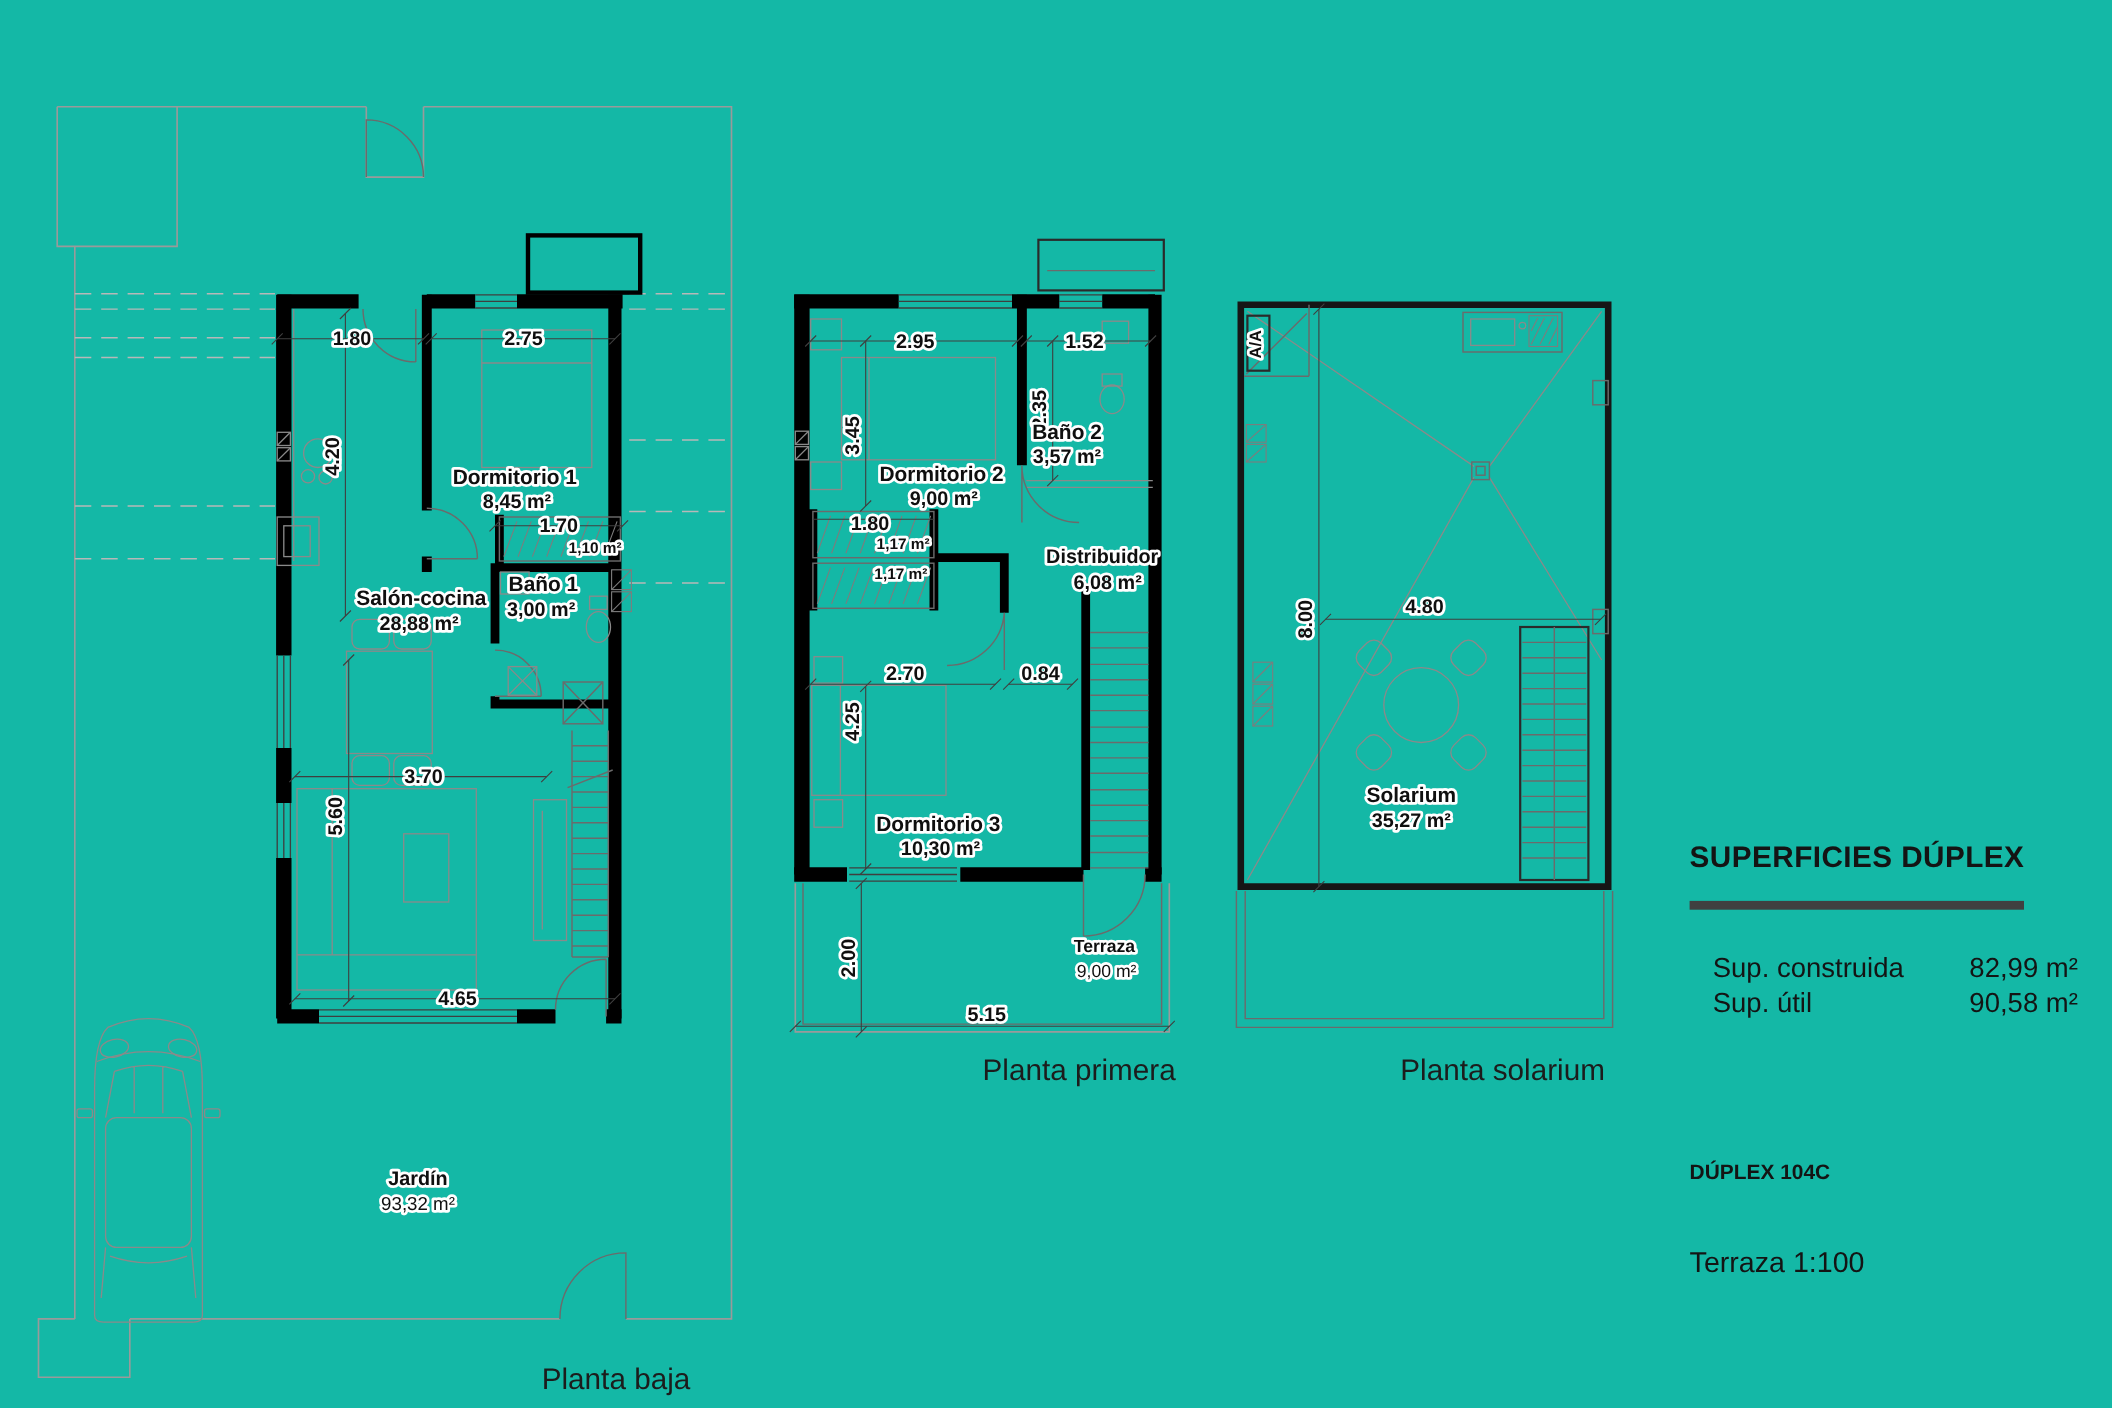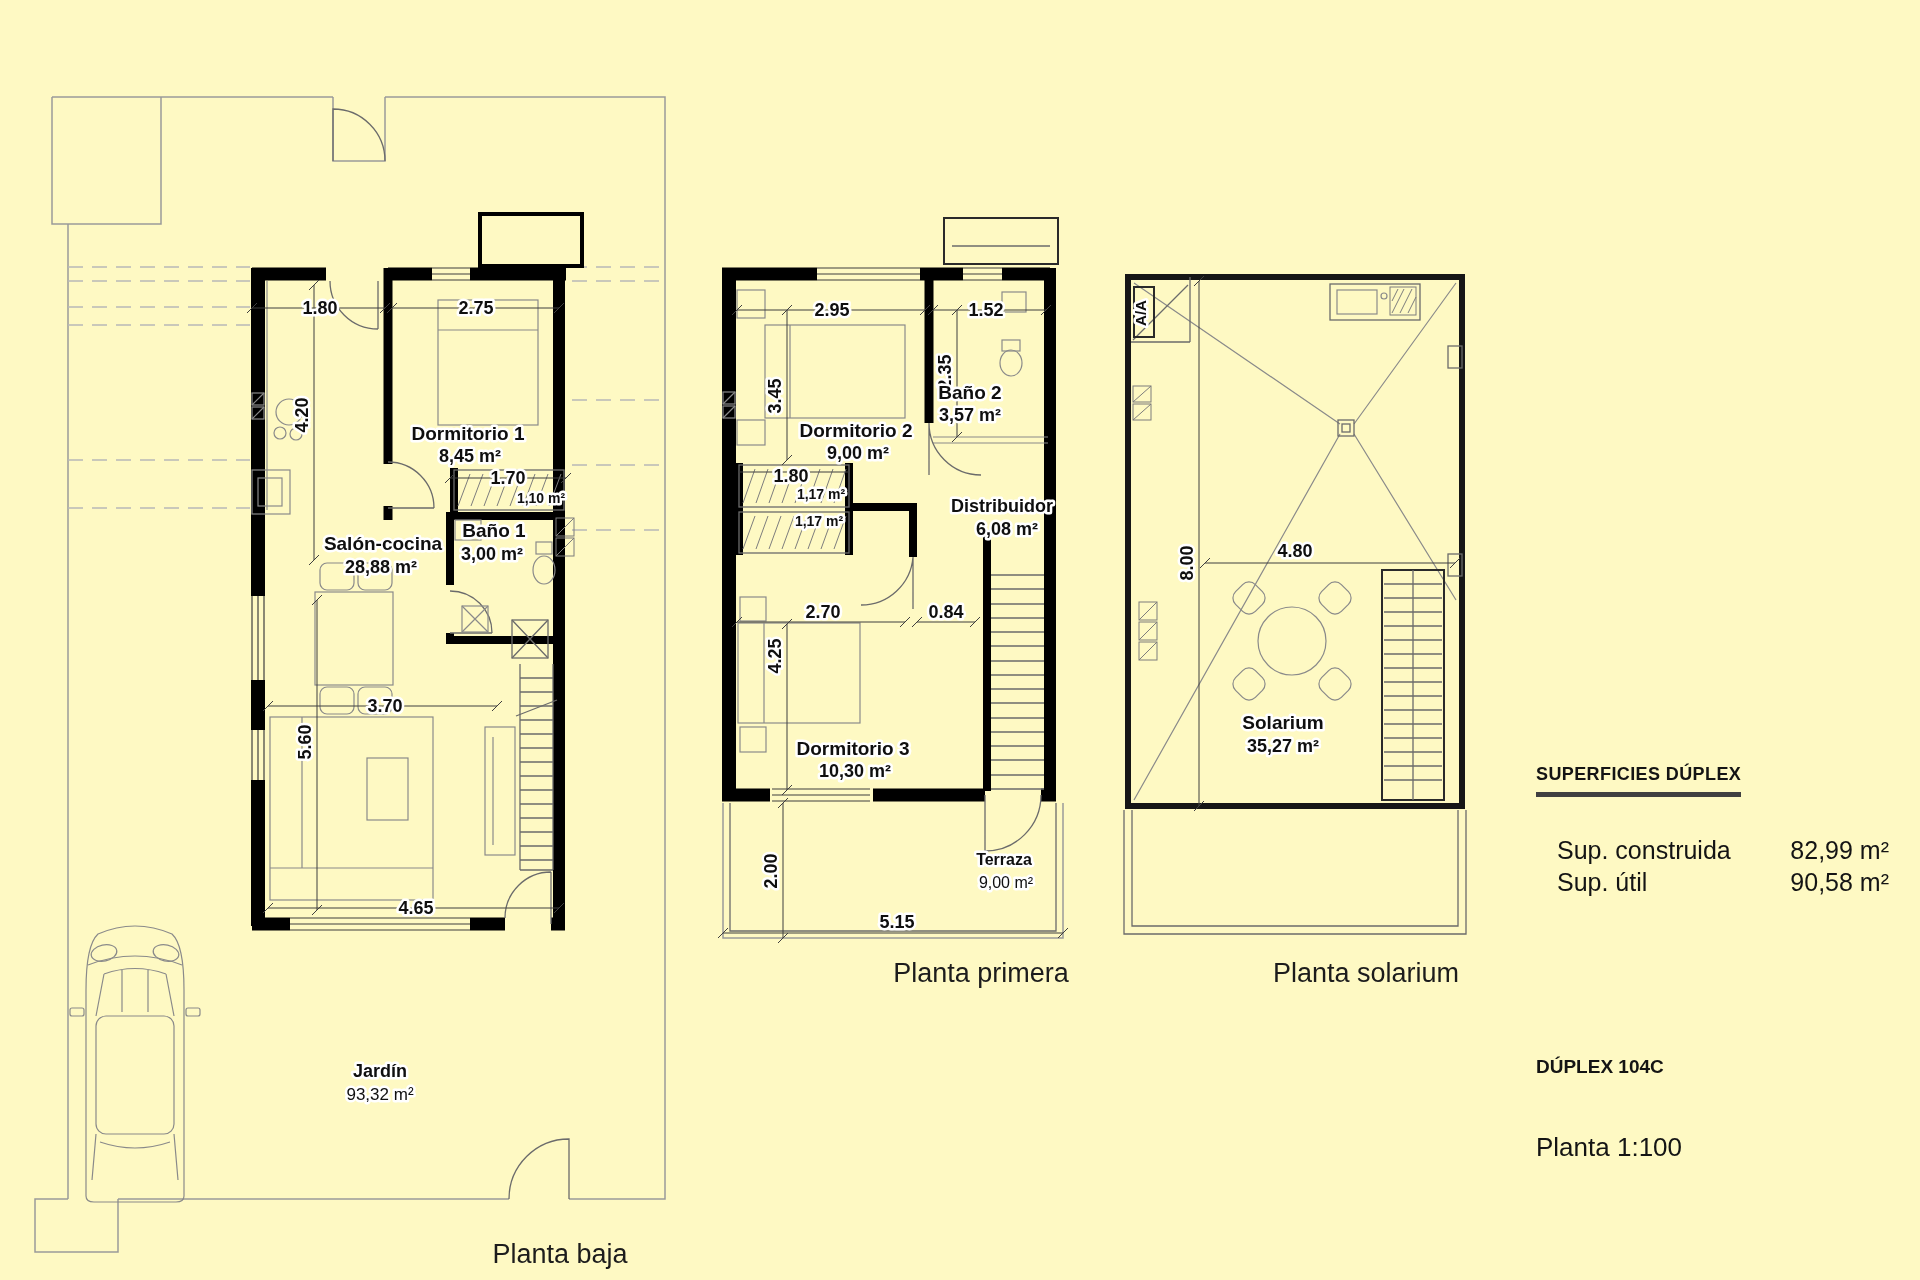--- a/index.html
+++ b/index.html
@@ -1,16 +1,16 @@
 <!DOCTYPE html>
 <html><head>
 <meta charset="utf-8">
 <style>
   html,body{margin:0;padding:0;background:#fff;}
-  .canvas{position:relative;width:1920px;height:1280px;background:#fef9c3;overflow:hidden;
+  .canvas{position:relative;width:1920px;height:1280px;background:#14b8a6;overflow:hidden;
           font-family:"Liberation Sans",sans-serif;}
   svg{position:absolute;left:0;top:0;}
   
   .w14{stroke:#000;stroke-width:14;fill:none;}
   .w13{stroke:#000;stroke-width:13;fill:none;}
   .w12{stroke:#000;stroke-width:12;fill:none;}
   .w9{stroke:#000;stroke-width:9;fill:none;}
   .w8{stroke:#000;stroke-width:8;fill:none;}
   .w6{stroke:#161616;stroke-width:6;fill:none;}
   .w4{stroke:#000;stroke-width:4;fill:none;}
@@ -27,22 +27,22 @@
        paint-order:stroke;stroke:#fff;stroke-width:5px;stroke-linejoin:round;}
   .room{font-weight:700;font-size:19px;text-anchor:middle;}
   .area{font-weight:700;font-size:18px;text-anchor:middle;}
   .dimt{font-weight:700;font-size:18px;text-anchor:middle;}
   .sm{font-weight:700;font-size:14px;text-anchor:middle;}
   .tz{font-weight:700;font-size:16px;text-anchor:middle;}
   .aat{font-weight:700;font-size:15px;text-anchor:middle;}
   .ptitle{font-size:27px;font-weight:400;stroke:none;fill:#1c1c1c;text-anchor:middle;}
   
   .info{position:absolute;left:1536px;top:764px;color:#141414;width:360px;}
-  .info .suptitle{font-size:18px;font-weight:600;letter-spacing:.4px;display:inline-block;
-                  border-bottom:5px solid #404040;padding-bottom:7px;margin:0;}
+  .info .suptitle{font-size:27px;font-weight:600;letter-spacing:.4px;display:inline-block;
+                  border-bottom:8px solid #404040;padding-bottom:24px;margin:0;}
   .suprows{margin-top:38px;width:332px;font-size:25px;margin-left:21px;}
   .suprow{display:flex;justify-content:space-between;line-height:1.26;}
   .duplex{position:absolute;left:1536px;top:1056px;font-size:19px;font-weight:700;color:#141414;}
   .escala{position:absolute;left:1536px;top:1132px;font-size:26px;color:#141414;}
 </style>
 </head>
 <body>
 
 <div class="canvas">
 <svg width="1920" height="1280" viewBox="0 0 1920 1280">
@@ -349,14 +349,14 @@
         <span>Sup. construida</span>
         <span>82,99 m²</span>
       </div>
       <div class="suprow">
         <span>Sup. útil</span>
         <span>90,58 m²</span>
       </div>
     </div>
   </div>
   <div class="duplex">DÚPLEX 104C</div>
-  <div class="escala">Planta 1:100</div>
+  <div class="escala">Terraza 1:100</div>
 </div>
 
 </body></html>

